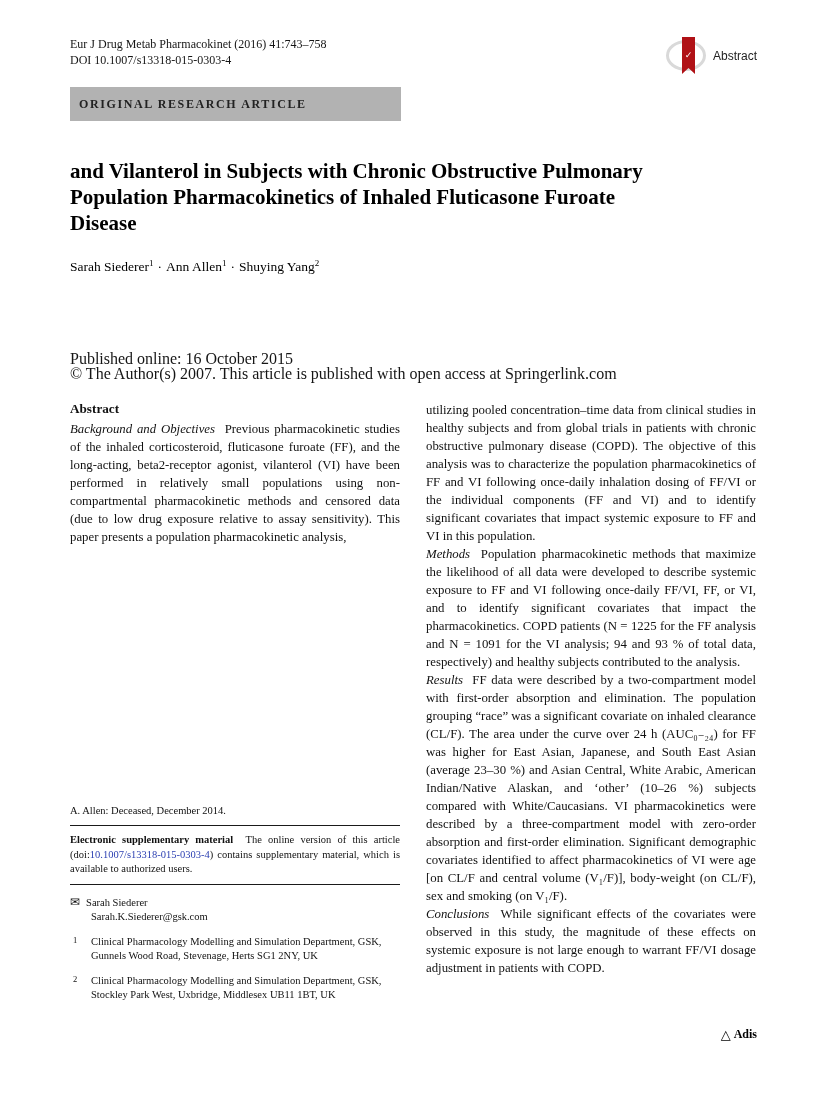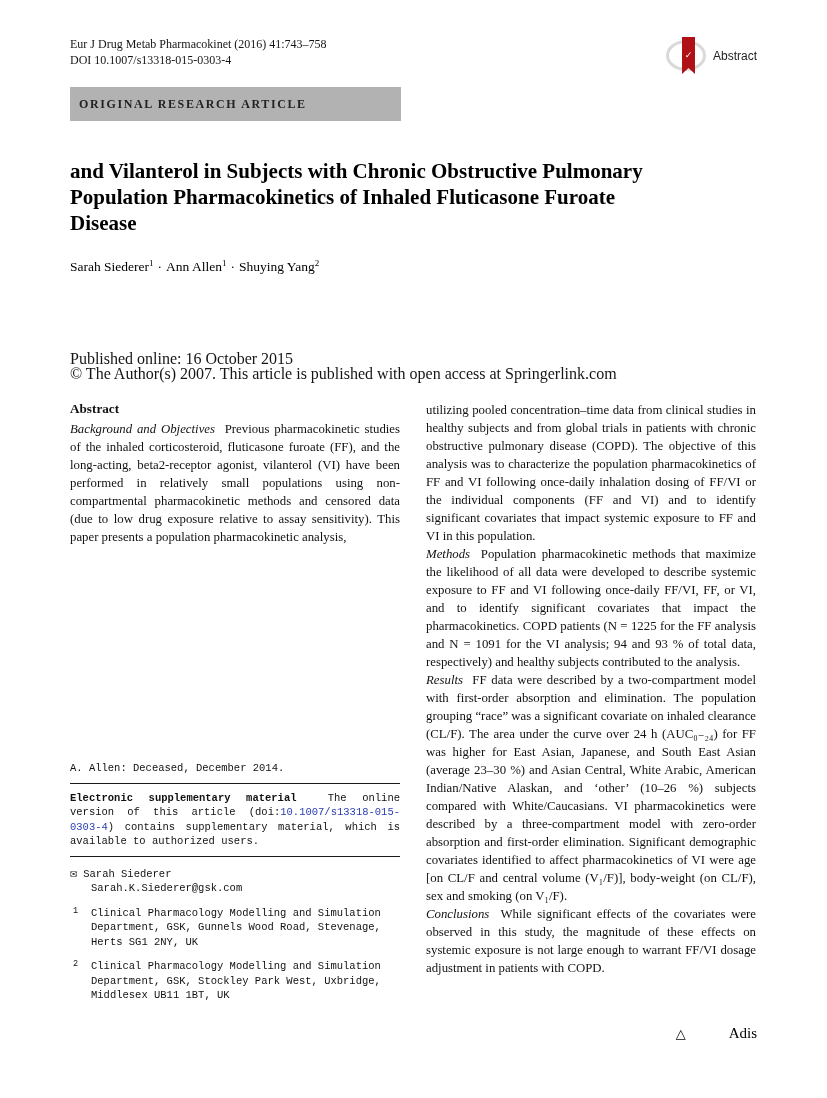--- a/index.html
+++ b/index.html
@@ -53,34 +53,34 @@
   .columns { margin-top:20px; display:flex; gap:26px; min-height:602px; }
   .col { width:330px; }
   .col-left { display:flex; flex-direction:column; }
   .abstract-h { font-size:13.2px; font-weight:bold; margin-bottom:3px; }
   .bodypar { font-size:12.8px; line-height:18px; text-align:justify; }
   .bodypar + .bodypar { margin-top:0; }
   .lead { font-style:italic; }
   .lead:after { content:"\00a0\00a0"; }
   .lead:empty { display:none; }
   
-  .fn-block { margin-top:auto; font-size:10.5px; line-height:14.5px;font-family:Liberation Mono, monospace; }
+  .fn-block { margin-top:auto; font-size:10.5px; line-height:14.5px; }
   .fn-rule { border:none; border-top:1px solid #1a1a1a; margin:7px 0 7px 0; }
   .fn-esm { text-align:justify; }
   .fn-esm b:after { content:"\00a0\00a0"; }
   a.link { color:var(--link,#2a3eb1); text-decoration:none; cursor:pointer; }
   .fn-corr { margin-top:10px; }
   .env { font-size:12px; margin-right:6px; }
   .corr-email { padding-left:21px; display:block; color:#111; }
   .affil-item { position:relative; padding-left:21px; margin-top:10px; }
   .affil-num { position:absolute; left:3px; top:-2px; font-size:8.5px; }
   
   .adis { position:absolute; right:70px; bottom:56px; display:flex; align-items:center; gap:3px; }
   .adis-tri { font-size:13px; font-weight:bold; color:#000; line-height:13px; }
-  .adis-name { font-size:15px; font-weight:normal; color:#000;margin-left:40px; }
+  .adis-name { font-size:12px; font-weight:bold; color:#000; }
 </style>
 </head>
 <body>
 
 <div class="page">
 
   <div class="top">
     <div class="journal-meta">
       <div>Eur J Drug Metab Pharmacokinet (2016) 41:743–758</div>
       <div>DOI 10.1007/s13318-015-0303-4</div>

